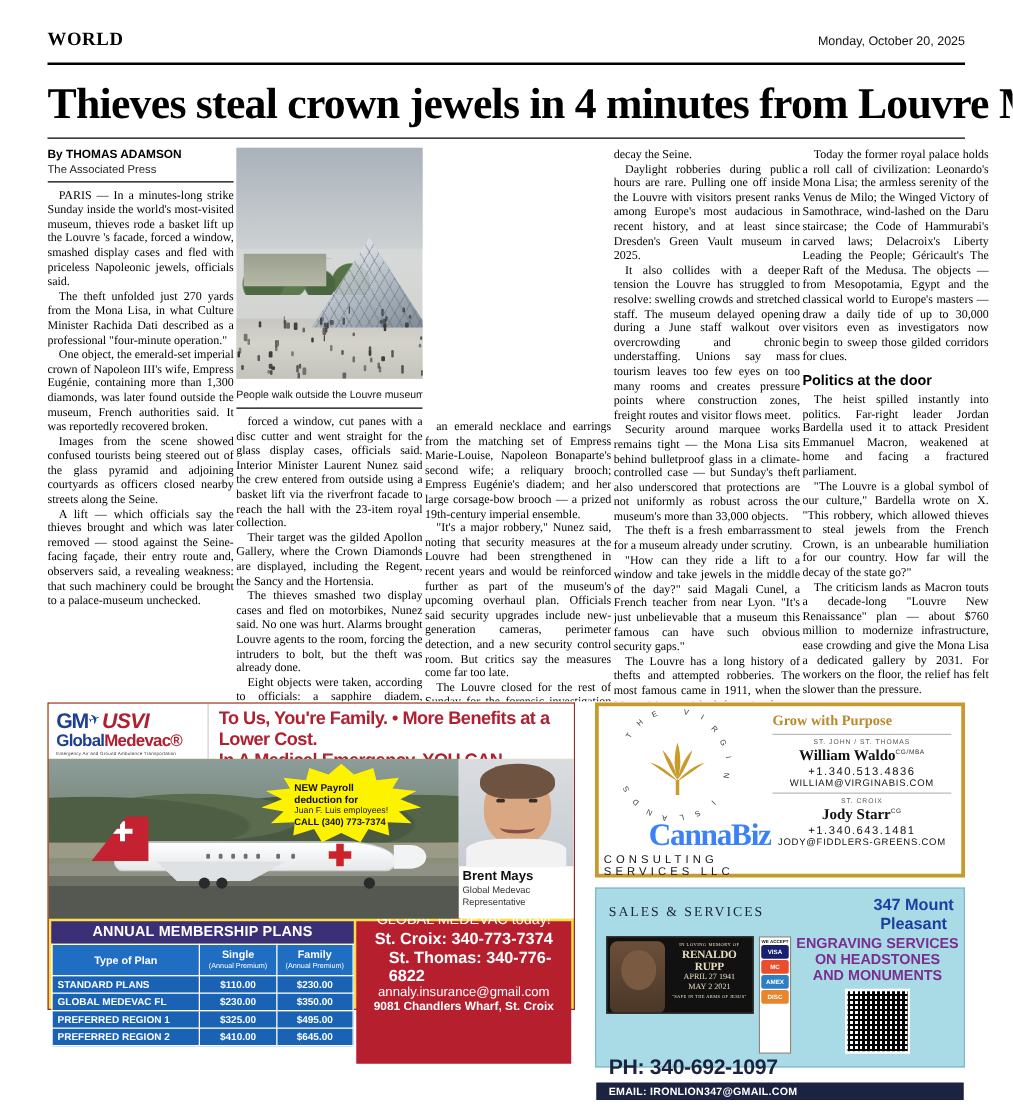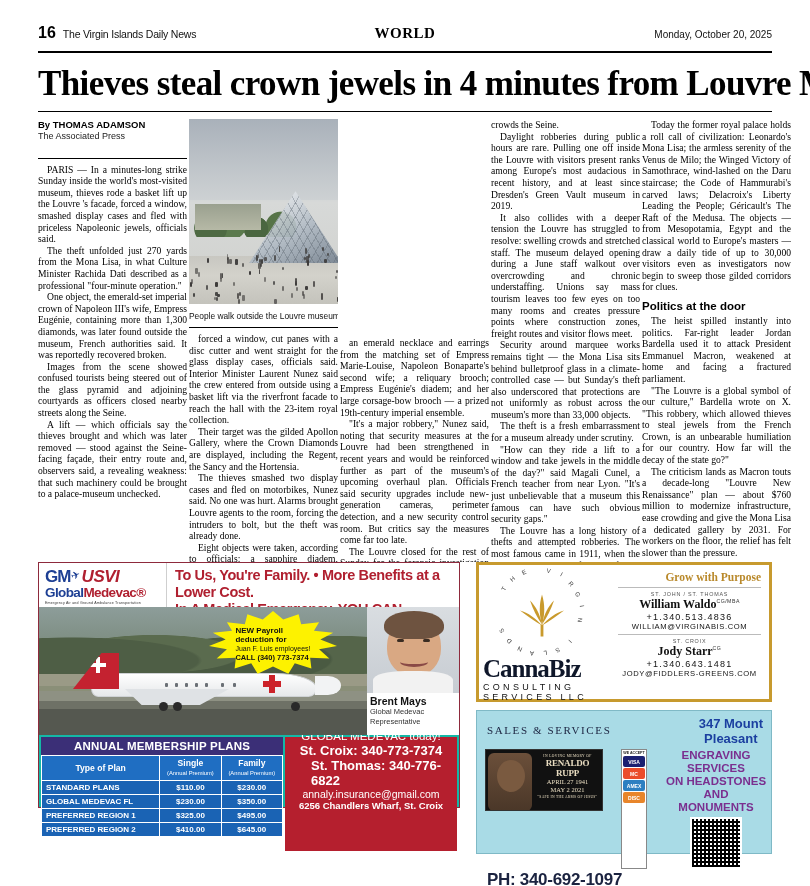--- a/index.html
+++ b/index.html
@@ -49,21 +49,21 @@
     content:""; position:absolute; left:-1px; top:2px; bottom:2px; width:1px; background:#bbb;
   }
 
   .byline-name {
     font-family: "Liberation Sans", sans-serif;
     font-size: 9.5px; font-weight: bold; color:#000; line-height:1.25;
   }
   .byline-org {
     font-family: "Liberation Sans", sans-serif;
     font-size: 9px; color:#222; line-height:1.3;
-    padding-bottom: 15px;
+    padding-bottom: 3px;
     border-bottom: 1px solid #000;
     margin-bottom: 5px;
   }
 
   p.body {
     font-family: "Liberation Serif", serif;
     font-size: 9.6px;
     line-height: 11.6px;
     text-align: justify;
     text-indent: 9px;
@@ -135,21 +135,21 @@
     margin-bottom: 5px;
   }
 
   
   .ads {
     position:absolute; left:0; top:562px; width:810px; height:324px;
     padding: 0 38px;
   }
   .ad-left {
     position:absolute; left:38px; top:0; width:422px; height:246px;
-    background:#14b8a6; border:1px solid #8e2a3c;
+    background:#fde047; border:1px solid #8e2a3c;
   }
   .gm-top { display:flex; align-items:stretch; height:44px; background:#fff; }
   .gm-logo { width:128px; padding:4px 4px 2px 6px; border-right:1px solid #cfcfcf; }
   .gm-logo-1 { display:flex; align-items:baseline; gap:1px; }
   .gm-gm { font-family:"Liberation Sans",sans-serif; font-weight:bold; font-size:17px; color:#1d3f94; letter-spacing:-1px;}
   .gm-usvi { font-family:"Liberation Sans",sans-serif; font-weight:bold; font-style:italic; font-size:17px; color:#b02030; letter-spacing:-.5px;}
   .gm-plane { color:#1d3f94; font-size:11px; transform: translateY(-3px) rotate(-20deg); display:inline-block;}
   .gm-logo-2 { font-family:"Liberation Sans",sans-serif; font-weight:bold; font-size:13.5px; letter-spacing:-.6px; margin-top:-2px;}
   .gm-global{color:#1d3f94;} .gm-medevac{color:#b02030;}
   .gm-logo-3 { font-family:"Liberation Sans",sans-serif; font-size:3.6px; color:#333; letter-spacing:.2px; margin-top:1px;}
@@ -237,45 +237,45 @@
   }
   .cb-left{ width:135px; position:relative; padding:4px 0 0 4px;}
   .cb-ring{ position:relative; width:118px; height:92px; }
   .cb-circ-txt{ position:absolute; inset:0; }
   .cb-circ-txt span{
     position:absolute; left:50%; top:50%;
     font-family:"Liberation Sans",sans-serif; font-size:6.2px; letter-spacing:1px; color:#3a3a3a;
     transform-origin: 0 0;
   }
   .cb-leaf{ position:absolute; left:50%; top:50%; transform:translate(-50%,-45%); }
-  .cb-name{ font-family:"Liberation Serif",serif; font-weight:bold; font-size:25px; letter-spacing:-1px; color:#0f172a; margin-top:-6px;}
+  .cb-name{ font-family:"Liberation Serif",serif; font-weight:bold; font-size:25px; letter-spacing:-1px; color:#3b82f6; margin-top:-6px;margin-left:36px;}
   .cb-sub1{ font-family:"Liberation Sans",sans-serif; font-size:9px; letter-spacing:3.3px; color:#111; margin-top:-1px;}
   .cb-sub2{ font-family:"Liberation Sans",sans-serif; font-size:9px; letter-spacing:3.3px; color:#111;}
   .cb-right{ flex:1; padding:6px 8px 4px 4px; }
-  .cb-tag{ font-family:"Liberation Serif",serif; font-weight:bold; font-size:11.5px; color:#b9892b; text-align:right; margin-bottom:4px;}
+  .cb-tag{ font-family:"Liberation Serif",serif; font-weight:bold; font-size:11.5px; color:#b9892b; text-align:left; margin-bottom:4px;}
   .cb-hr{ height:1px; background:#bbb; margin:3px 0 3px 0;}
   .cb-loc{ font-family:"Liberation Sans",sans-serif; font-size:5.4px; letter-spacing:.8px; color:#555; text-align:center;}
   .cb-person{ font-family:"Liberation Serif",serif; font-weight:bold; font-size:12px; color:#111; text-align:center;}
   .cb-person sup{ font-family:"Liberation Sans",sans-serif; font-size:5.2px; letter-spacing:.5px; font-weight:normal; color:#333;}
   .cb-phone{ font-family:"Liberation Sans",sans-serif; font-size:9px; letter-spacing:1.2px; color:#111; text-align:center;}
   .cb-mail{ font-family:"Liberation Sans",sans-serif; font-size:7.6px; letter-spacing:.6px; color:#111; text-align:center;}
 
   
   .ad-iron {
     position:absolute; left:476px; top:148px; width:296px; height:144px;
     background:#a9dbe6; border:1px solid #7fb9c6;
   }
   .il-head{ display:flex; align-items:center; justify-content:space-between; padding:5px 8px 0 10px;}
   .il-brand{ text-align:center; }
   .il-title{ font-family:"Liberation Serif",serif; font-weight:bold; font-size:20px; letter-spacing:1px; color:#1b2340; display:flex; align-items:center; gap:2px;}
   .il-lion{ width:17px; height:17px; border-radius:50%; background:#b9882f; position:relative; display:inline-block;}
   .il-lion::after{content:""; position:absolute; inset:3px; border-radius:50%; background:#6a4a18;}
   .il-sub{ font-family:"Liberation Serif",serif; font-size:11px; letter-spacing:1.6px; color:#1b2340; margin-top:-2px;}
   .il-addr{ font-family:"Liberation Sans",sans-serif; font-weight:bold; font-size:13px; color:#1b3fa0; line-height:15px; text-align:center;}
-  .il-body{ display:flex; padding:3px 4px 0 8px; gap:18px;}
+  .il-body{ display:flex; padding:3px 4px 0 8px; gap:4px;}
   .il-memorial{ width:118px; height:62px; background:#111; position:relative; overflow:hidden; border:1px solid #333;}
   .il-mem-face{ position:absolute; left:2px; top:3px; width:44px; height:58px; background:linear-gradient(#6b4f3a,#4a3728); border-radius:6px;}
   .il-mem-head{ position:absolute; left:9px; top:7px; width:28px; height:32px; background:#7a5a40; border-radius:50%;}
   .il-mem-txt{ position:absolute; left:50px; top:4px; right:3px; text-align:center; color:#e8dcc0;}
   .il-mem-0{ font-family:"Liberation Serif",serif; font-size:3.6px; letter-spacing:.4px;}
   .il-mem-1{ font-family:"Liberation Serif",serif; font-weight:bold; font-size:9px; letter-spacing:-.2px; line-height:10px;}
   .il-mem-2{ font-family:"Liberation Serif",serif; font-size:6.5px; line-height:8px;}
   .il-mem-3{ font-family:"Liberation Serif",serif; font-size:3.6px; letter-spacing:.3px; margin-top:1px;}
   .il-cards{ width:26px; background:#fff; border:1px solid #888; display:flex; flex-direction:column; align-items:center; padding:1px; gap:1px;}
   .il-c-acc{ font-family:"Liberation Sans",sans-serif; font-size:3.6px; font-weight:bold; color:#222; text-align:center; line-height:4px;}
@@ -290,24 +290,20 @@
      background-blend-mode: multiply;}
   .il-ph{ font-family:"Liberation Sans",sans-serif; font-weight:bold; font-size:17px; color:#1b2340; padding-left:10px; letter-spacing:-.3px; margin-top:1px;}
   .il-email{ background:#1b2340; color:#fff; font-family:"Liberation Sans",sans-serif; font-weight:bold; font-size:8.5px; padding:2px 0 2px 10px; margin-top:2px; letter-spacing:.2px;}
 </style>
 </head>
 <body>
 
 <div class="page">
 
   <div class="masthead">
-    <div class="mh-left">
-      <span class="mh-pageno">16</span>
-      <span class="mh-paper">The Virgin Islands Daily News</span>
-    </div>
     <div class="mh-center">WORLD</div>
     <div class="mh-right">Monday, October 20, 2025</div>
   </div>
   <div class="rule-thick"></div>
 
   <h1 class="headline">Thieves steal crown jewels in 4 minutes from Louvre Museum</h1>
   <div class="rule-thin"></div>
 
   <div class="article">
 
@@ -408,22 +404,22 @@
     </div>
 
     <div class="col">
       <div style="height:218px;"></div>
       <p class="body first">an emerald necklace and earrings from the matching set of Empress Marie-Louise, Napoleon Bonaparte's second wife; a reliquary brooch; Empress Eugénie's diadem; and her large corsage-bow brooch — a prized 19th-century imperial ensemble.</p>
       <p class="body">"It's a major robbery," Nunez said, noting that security measures at the Louvre had been strengthened in recent years and would be reinforced further as part of the museum's upcoming overhaul plan. Officials said security upgrades include new-generation cameras, perimeter detection, and a new security control room. But critics say the measures come far too late.</p>
       <p class="body">The Louvre closed for the rest of Sunday for the forensic investigation to begin as police sealed gates, cleared courtyards and shut nearby streets</p>
     </div>
 
     <div class="col">
-      <p class="body" style="text-indent:0;">crowds the Seine.</p>
-      <p class="body">Daylight robberies during public hours are rare. Pulling one off inside the Louvre with visitors present ranks among Europe's most audacious in recent history, and at least since Dresden's Green Vault museum in 2019.</p>
+      <p class="body" style="text-indent:0;">decay the Seine.</p>
+      <p class="body">Daylight robberies during public hours are rare. Pulling one off inside the Louvre with visitors present ranks among Europe's most audacious in recent history, and at least since Dresden's Green Vault museum in 2025.</p>
       <p class="body">It also collides with a deeper tension the Louvre has struggled to resolve: swelling crowds and stretched staff. The museum delayed opening during a June staff walkout over overcrowding and chronic understaffing. Unions say mass tourism leaves too few eyes on too many rooms and creates pressure points where construction zones, freight routes and visitor flows meet.</p>
       <p class="body">Security around marquee works remains tight — the Mona Lisa sits behind bulletproof glass in a climate-controlled case — but Sunday's theft also underscored that protections are not uniformly as robust across the museum's more than 33,000 objects.</p>
       <p class="body">The theft is a fresh embarrassment for a museum already under scrutiny.</p>
       <p class="body">"How can they ride a lift to a window and take jewels in the middle of the day?" said Magali Cunel, a French teacher from near Lyon. "It's just unbelievable that a museum this famous can have such obvious security gaps."</p>
       <p class="body">The Louvre has a long history of thefts and attempted robberies. The most famous came in 1911, when the Mona Lisa vanished from its frame, stolen by Vincenzo Peruggia and recovered two years later in Florence. Another notorious episode came in 1956, when a visitor hurled a stone at her world-famous smile, chipping paint near her left elbow and hastening the move to display the work behind protective glass.</p>
     </div>
 
     <div class="col">
       <p class="body">Today the former royal palace holds a roll call of civilization: Leonardo's Mona Lisa; the armless serenity of the Venus de Milo; the Winged Victory of Samothrace, wind-lashed on the Daru staircase; the Code of Hammurabi's carved laws; Delacroix's Liberty Leading the People; Géricault's The Raft of the Medusa. The objects — from Mesopotamia, Egypt and the classical world to Europe's masters — draw a daily tide of up to 30,000 visitors even as investigators now begin to sweep those gilded corridors for clues.</p>
       <h3 class="subhead">Politics at the door</h3>
@@ -535,21 +531,21 @@
               </tr>
             </tbody>
           </table>
         </div>
         <div class="gm-contact">
           <div class="ct1">Contact</div>
           <div class="ct2">GLOBAL MEDEVAC today!</div>
           <div class="ct3">St. Croix: 340-773-7374</div>
           <div class="ct4">St. Thomas: 340-776-6822</div>
           <div class="ct5">annaly.insurance@gmail.com</div>
-          <div class="ct6">6256 Chandlers Wharf, St. Croix</div>
+          <div class="ct6">9081 Chandlers Wharf, St. Croix</div>
           <div class="ct7">#2 Tenth Street, St. Thomas</div>
         </div>
       </div>
     </div>
 
     <div class="ad-canna">
       <div class="cb-left">
         <div class="cb-ring">
           <div class="cb-circ-txt" id="cbring">
               <span style="left: 19.1628px; top: 23px; transform: translate(-50%, -50%) rotate(300deg);">T</span>

